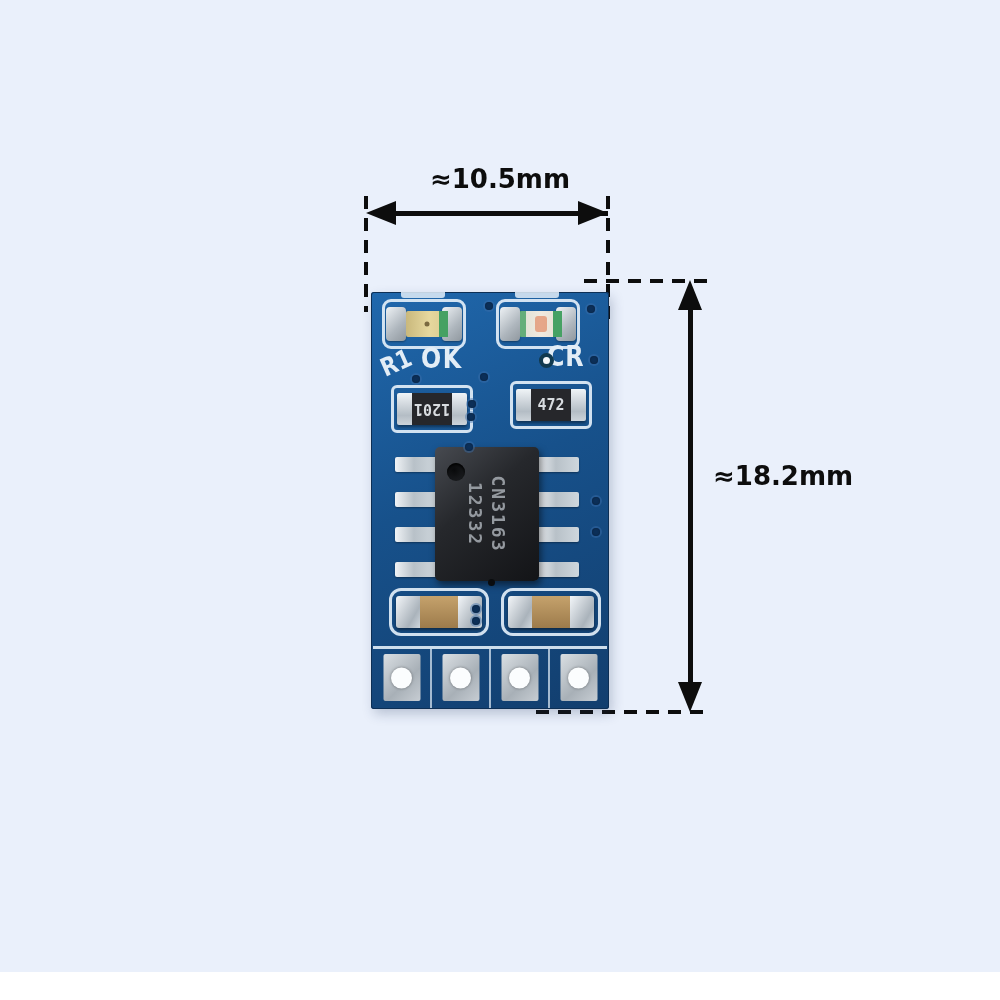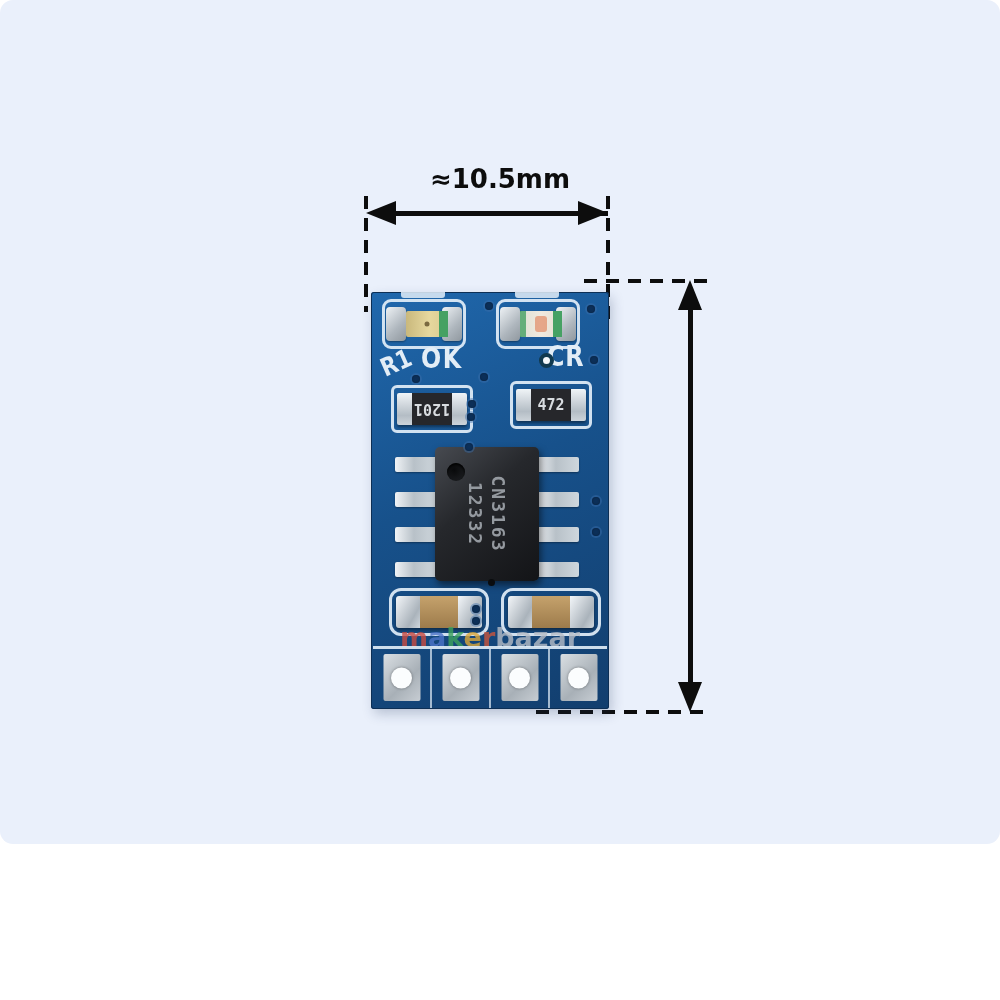--- a/index.html
+++ b/index.html
@@ -1,20 +1,19 @@
 <!DOCTYPE html>
 <html><head>
 <meta charset="utf-8">
 <style>
   html,body{margin:0;padding:0;}
   #canvas{
-    position:relative; width:1000px; height:844px; overflow:hidden;
+    position:relative; width:1000px; height:972px; overflow:hidden;
     background:#eaf0fb;
     font-family:"DejaVu Sans", sans-serif;
-    border-radius:13px;
   }
   
   .dim-label{position:absolute; color:#0d0d0d; font-weight:bold; font-size:26px; white-space:nowrap;}
   #width-label{left:500px; top:164px; transform:translateX(-50%);}
   #height-label{left:713px; top:461px;}
   .arrow-line-h{position:absolute; left:392px; top:211px; width:216px; height:5px; background:#0d0d0d;}
   .arrow-line-v{position:absolute; left:688px; top:300px; width:5px; height:390px; background:#0d0d0d;}
   .arrowhead{position:absolute; width:0; height:0;}
   #arrowhead-left {left:366px; top:201px; border-top:12px solid transparent; border-bottom:12px solid transparent; border-right:30px solid #0d0d0d;}
   #arrowhead-right{left:578px; top:201px; border-top:12px solid transparent; border-bottom:12px solid transparent; border-left:30px solid #0d0d0d;}
@@ -99,20 +98,21 @@
 
 <div id="canvas">
 
   <div class="dim-label" id="width-label">≈10.5mm</div>
   <div class="arrow-line-h"></div>
   <div class="arrowhead" id="arrowhead-left"></div>
   <div class="arrowhead" id="arrowhead-right"></div>
   <div class="dash-v" id="ext-line-left"></div>
   <div class="dash-v" id="ext-line-right"></div>
 
+  <div class="dim-label" id="height-label">≈18.2mm</div>
   <div class="arrow-line-v"></div>
   <div class="arrowhead" id="arrowhead-up"></div>
   <div class="arrowhead" id="arrowhead-down"></div>
   <div class="dash-h" id="ext-line-top-right"></div>
   <div class="dash-h" id="ext-line-bottom"></div>
 
   <div id="board">
     <div class="silk-frag" id="frag-left"></div>
     <div class="silk-frag" id="frag-right"></div>
 
@@ -183,21 +183,20 @@
       </div>
     </div>
     <div class="cap-outline" id="cap-module-right">
       <div class="cap-body">
         <div class="cap-end"></div>
         <div class="cap-mid"></div>
         <div class="cap-end"></div>
       </div>
     </div>
 
-    <div id="watermark"><span class="wl0">m</span><span class="wl1">a</span><span class="wl2">k</span><span class="wl3">e</span><span class="wl4">r</span><span class="bazar">bazar</span></div>
 
     <div id="pads-row">
       <div class="pad-cell">
           <div class="pad">
             <div class="hole"></div>
           </div>
         </div>
       <div class="pad-cell">
           <div class="pad">
             <div class="hole"></div>

